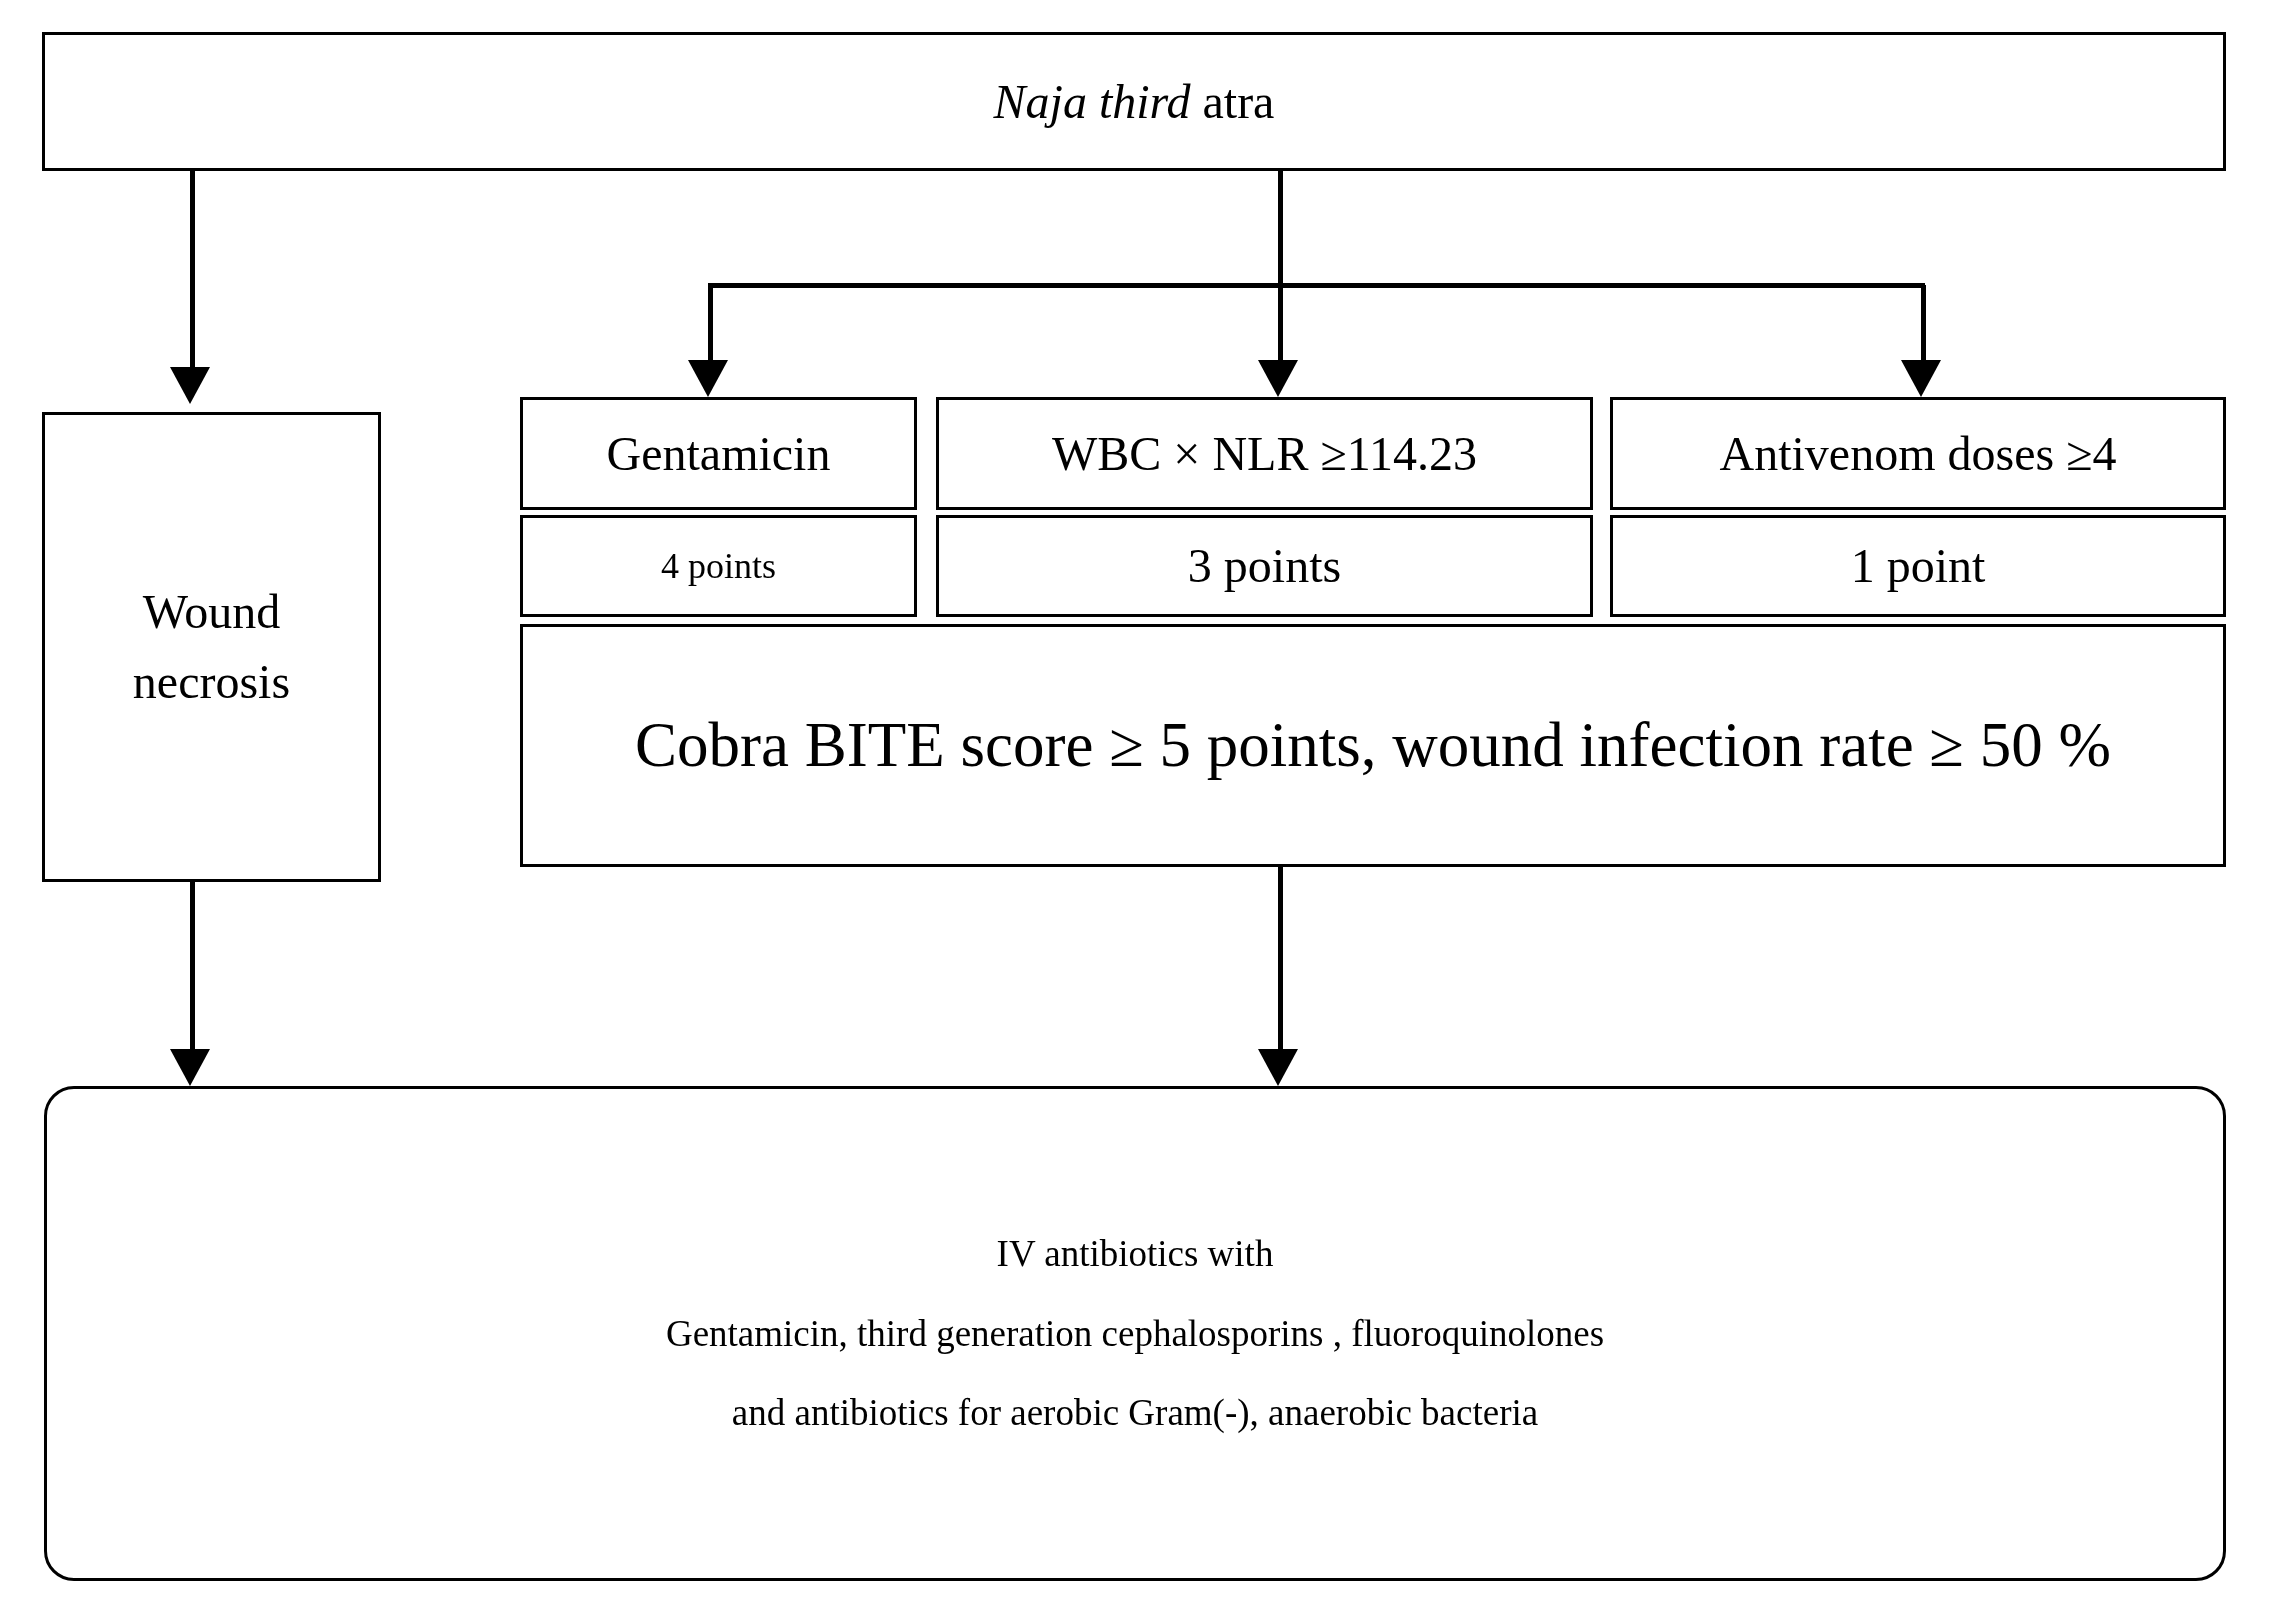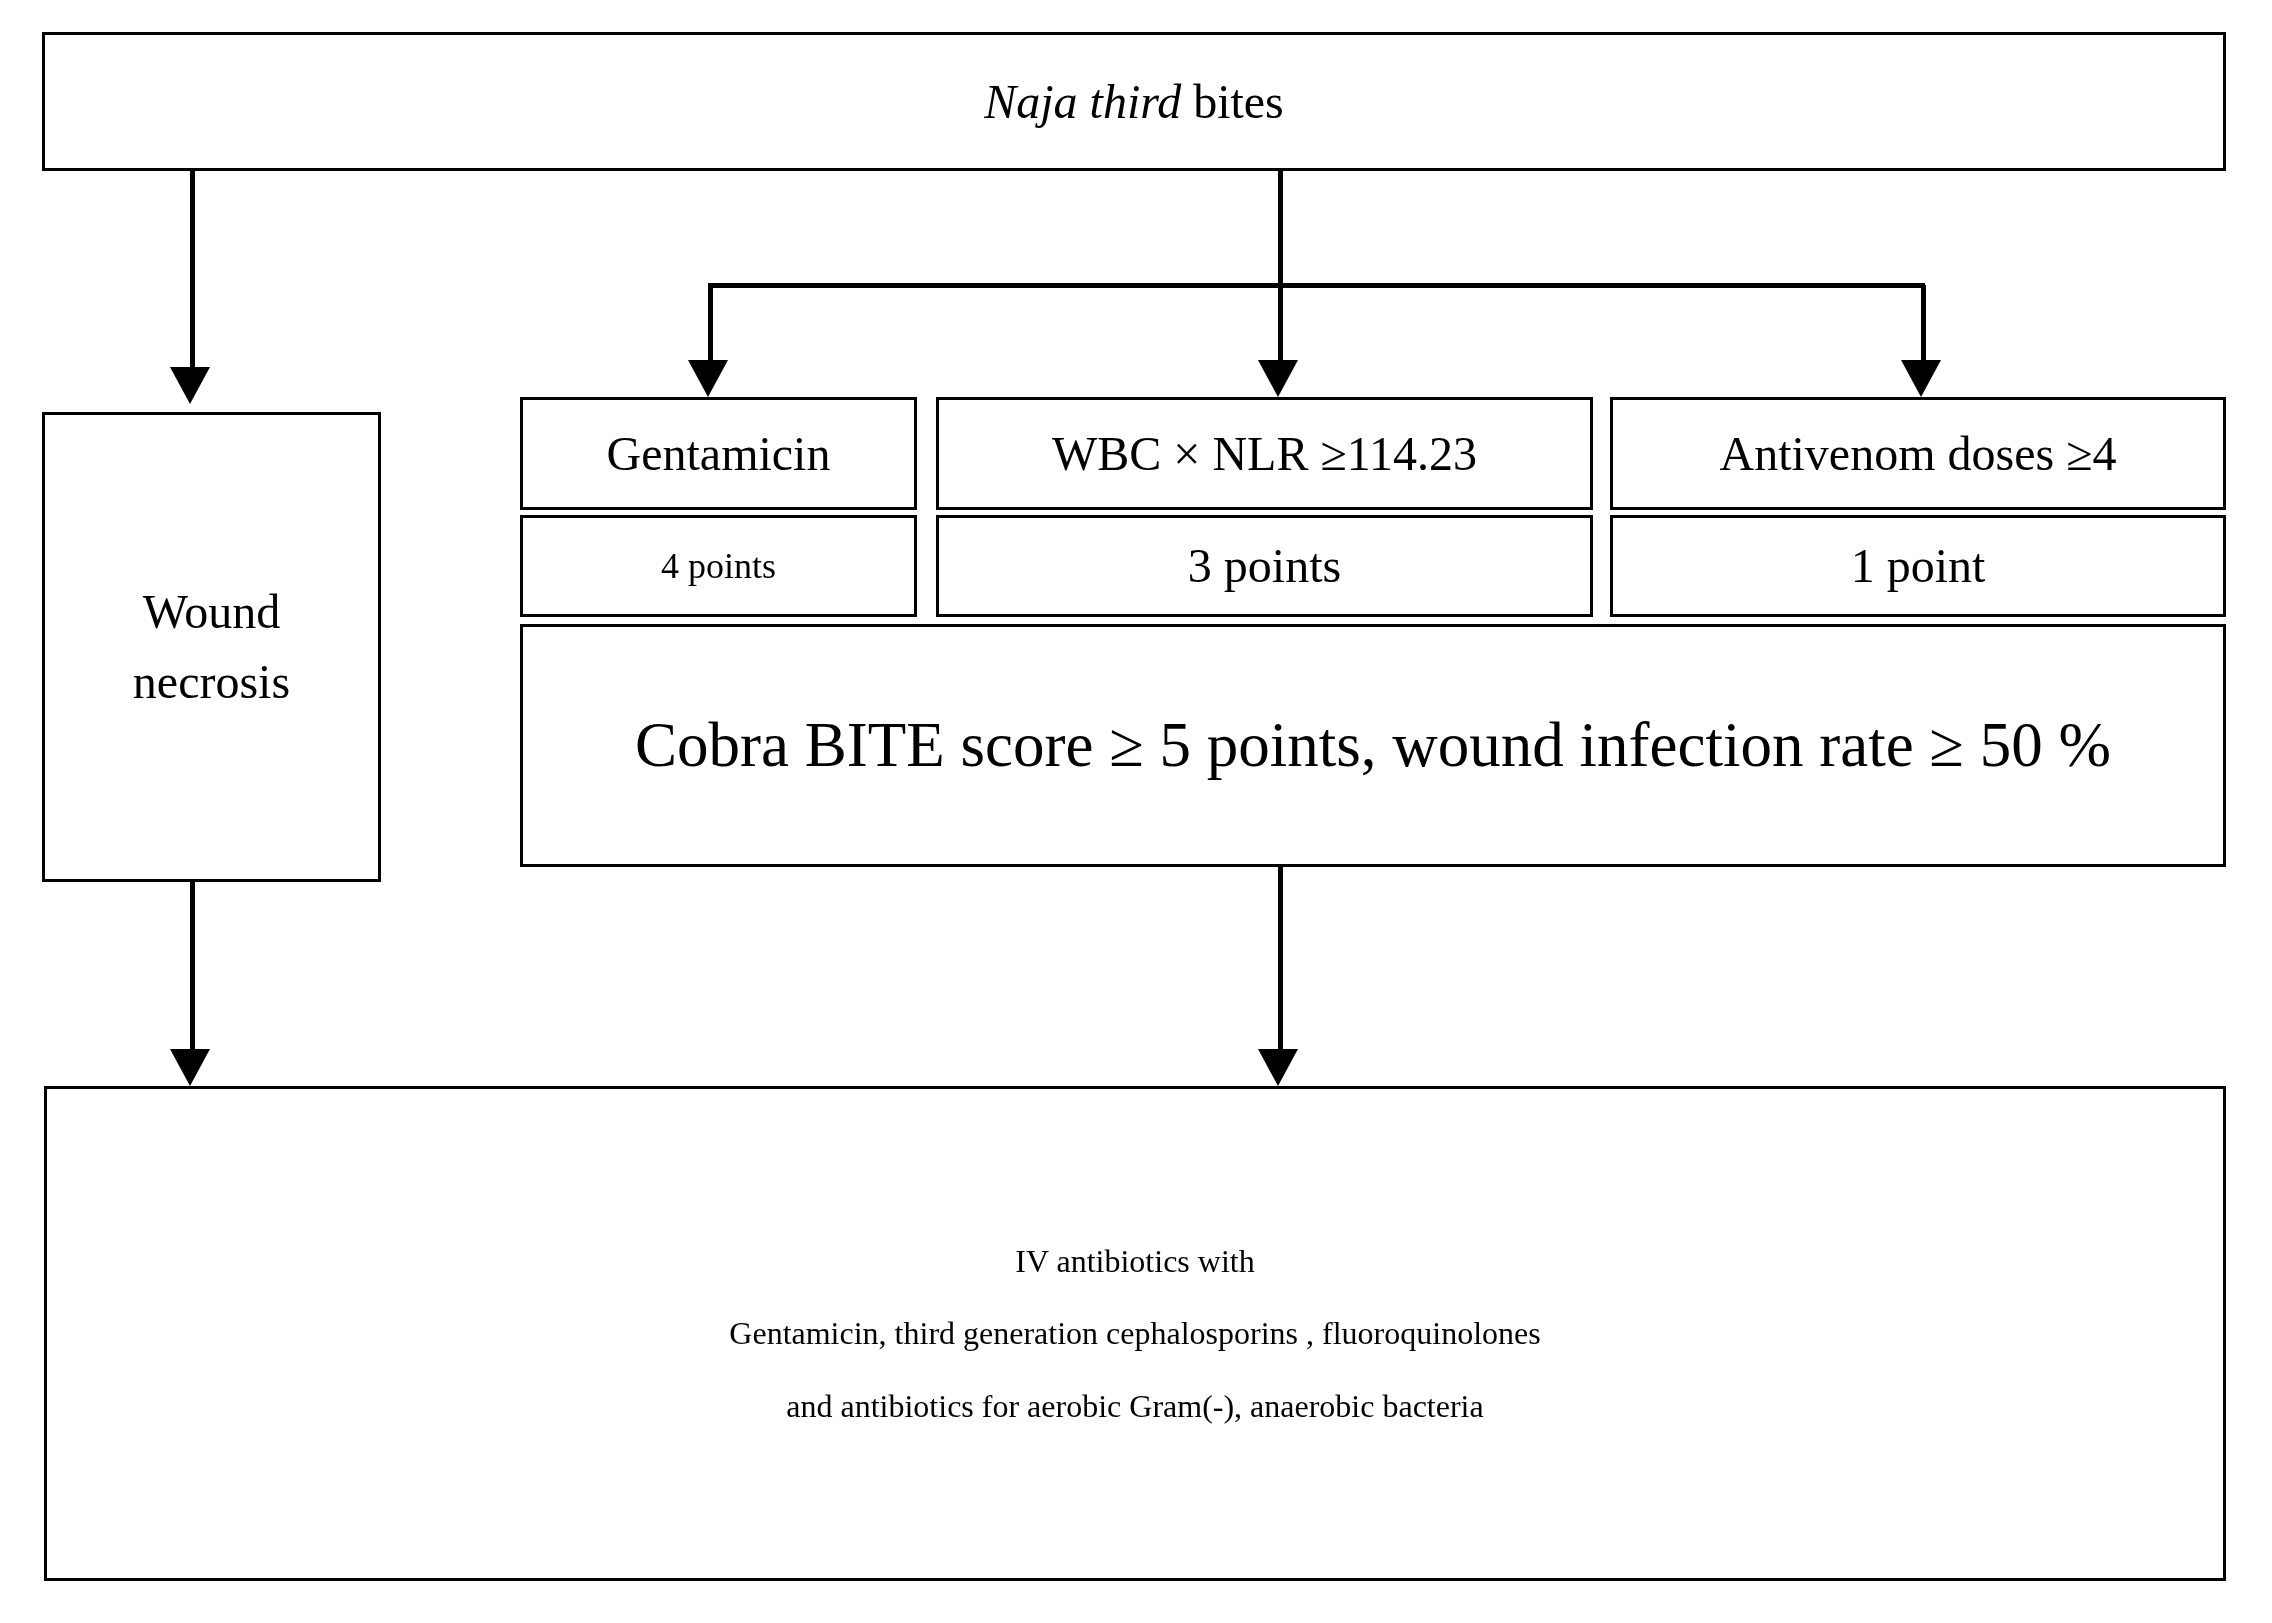--- a/index.html
+++ b/index.html
@@ -30,21 +30,21 @@
   
   #node-top        { left: 42px;  top: 32px;   width: 2184px; height: 139px; font-size: 48px; }
   #node-wound      { left: 42px;  top: 412px;  width: 339px;  height: 470px; font-size: 48px; }
   #cell-admission  { left: 520px; top: 397px;  width: 397px;  height: 113px; font-size: 48px; }
   #cell-wbc        { left: 936px;top: 397px;  width: 657px;  height: 113px; font-size: 48px; }
   #cell-antivenom  { left: 1610px;top: 397px;  width: 616px;  height: 113px; font-size: 48px; }
   #cell-pts-1      { left: 520px; top: 515px;  width: 397px;  height: 102px; font-size: 36px; }
   #cell-pts-2      { left: 936px;top: 515px;  width: 657px;  height: 102px; font-size: 48px; }
   #cell-pts-3      { left: 1610px;top: 515px;  width: 616px;  height: 102px; font-size: 48px; }
   #node-score      { left: 520px; top: 624px;  width: 1706px; height: 243px; font-size: 63px; align-items: center; }
-  #node-treatment  { left: 44px;  top: 1086px; width: 2182px; height: 495px; font-size: 32px; }
+  #node-treatment  { left: 44px;  top: 1086px; width: 2182px; height: 495px; font-size: 37px; border-radius: 30px; }
 
   .multiline { display: block; }
   .multiline .line { display: block; }
   #node-treatment .line { margin: 26px 0; }
 
   .italic { font-style: italic; }
 
   
   .vline {
     position: absolute;
@@ -94,21 +94,21 @@
   
   #conn-g-stem { left: 1278px; top: 867px; height: 185px; }
   #conn-g-head { left: 1258px; top: 1049px; }
 </style>
 </head>
 <body>
 
 <div id="canvas">
 
   <div class="box" id="node-top">
-    <span><span class="italic">Naja third</span><span> bites</span></span>
+    <span><span class="italic">Naja third</span><span> atra</span></span>
   </div>
 
   <div class="vline" id="conn-a-stem"></div>
   <div class="arrowhead" id="conn-a-head"></div>
 
   <div class="vline" id="conn-b-stem"></div>
   <div class="hline" id="branch-bar"></div>
 
   <div class="vline" id="conn-c-stem"></div>
   <div class="arrowhead" id="conn-c-head"></div>

